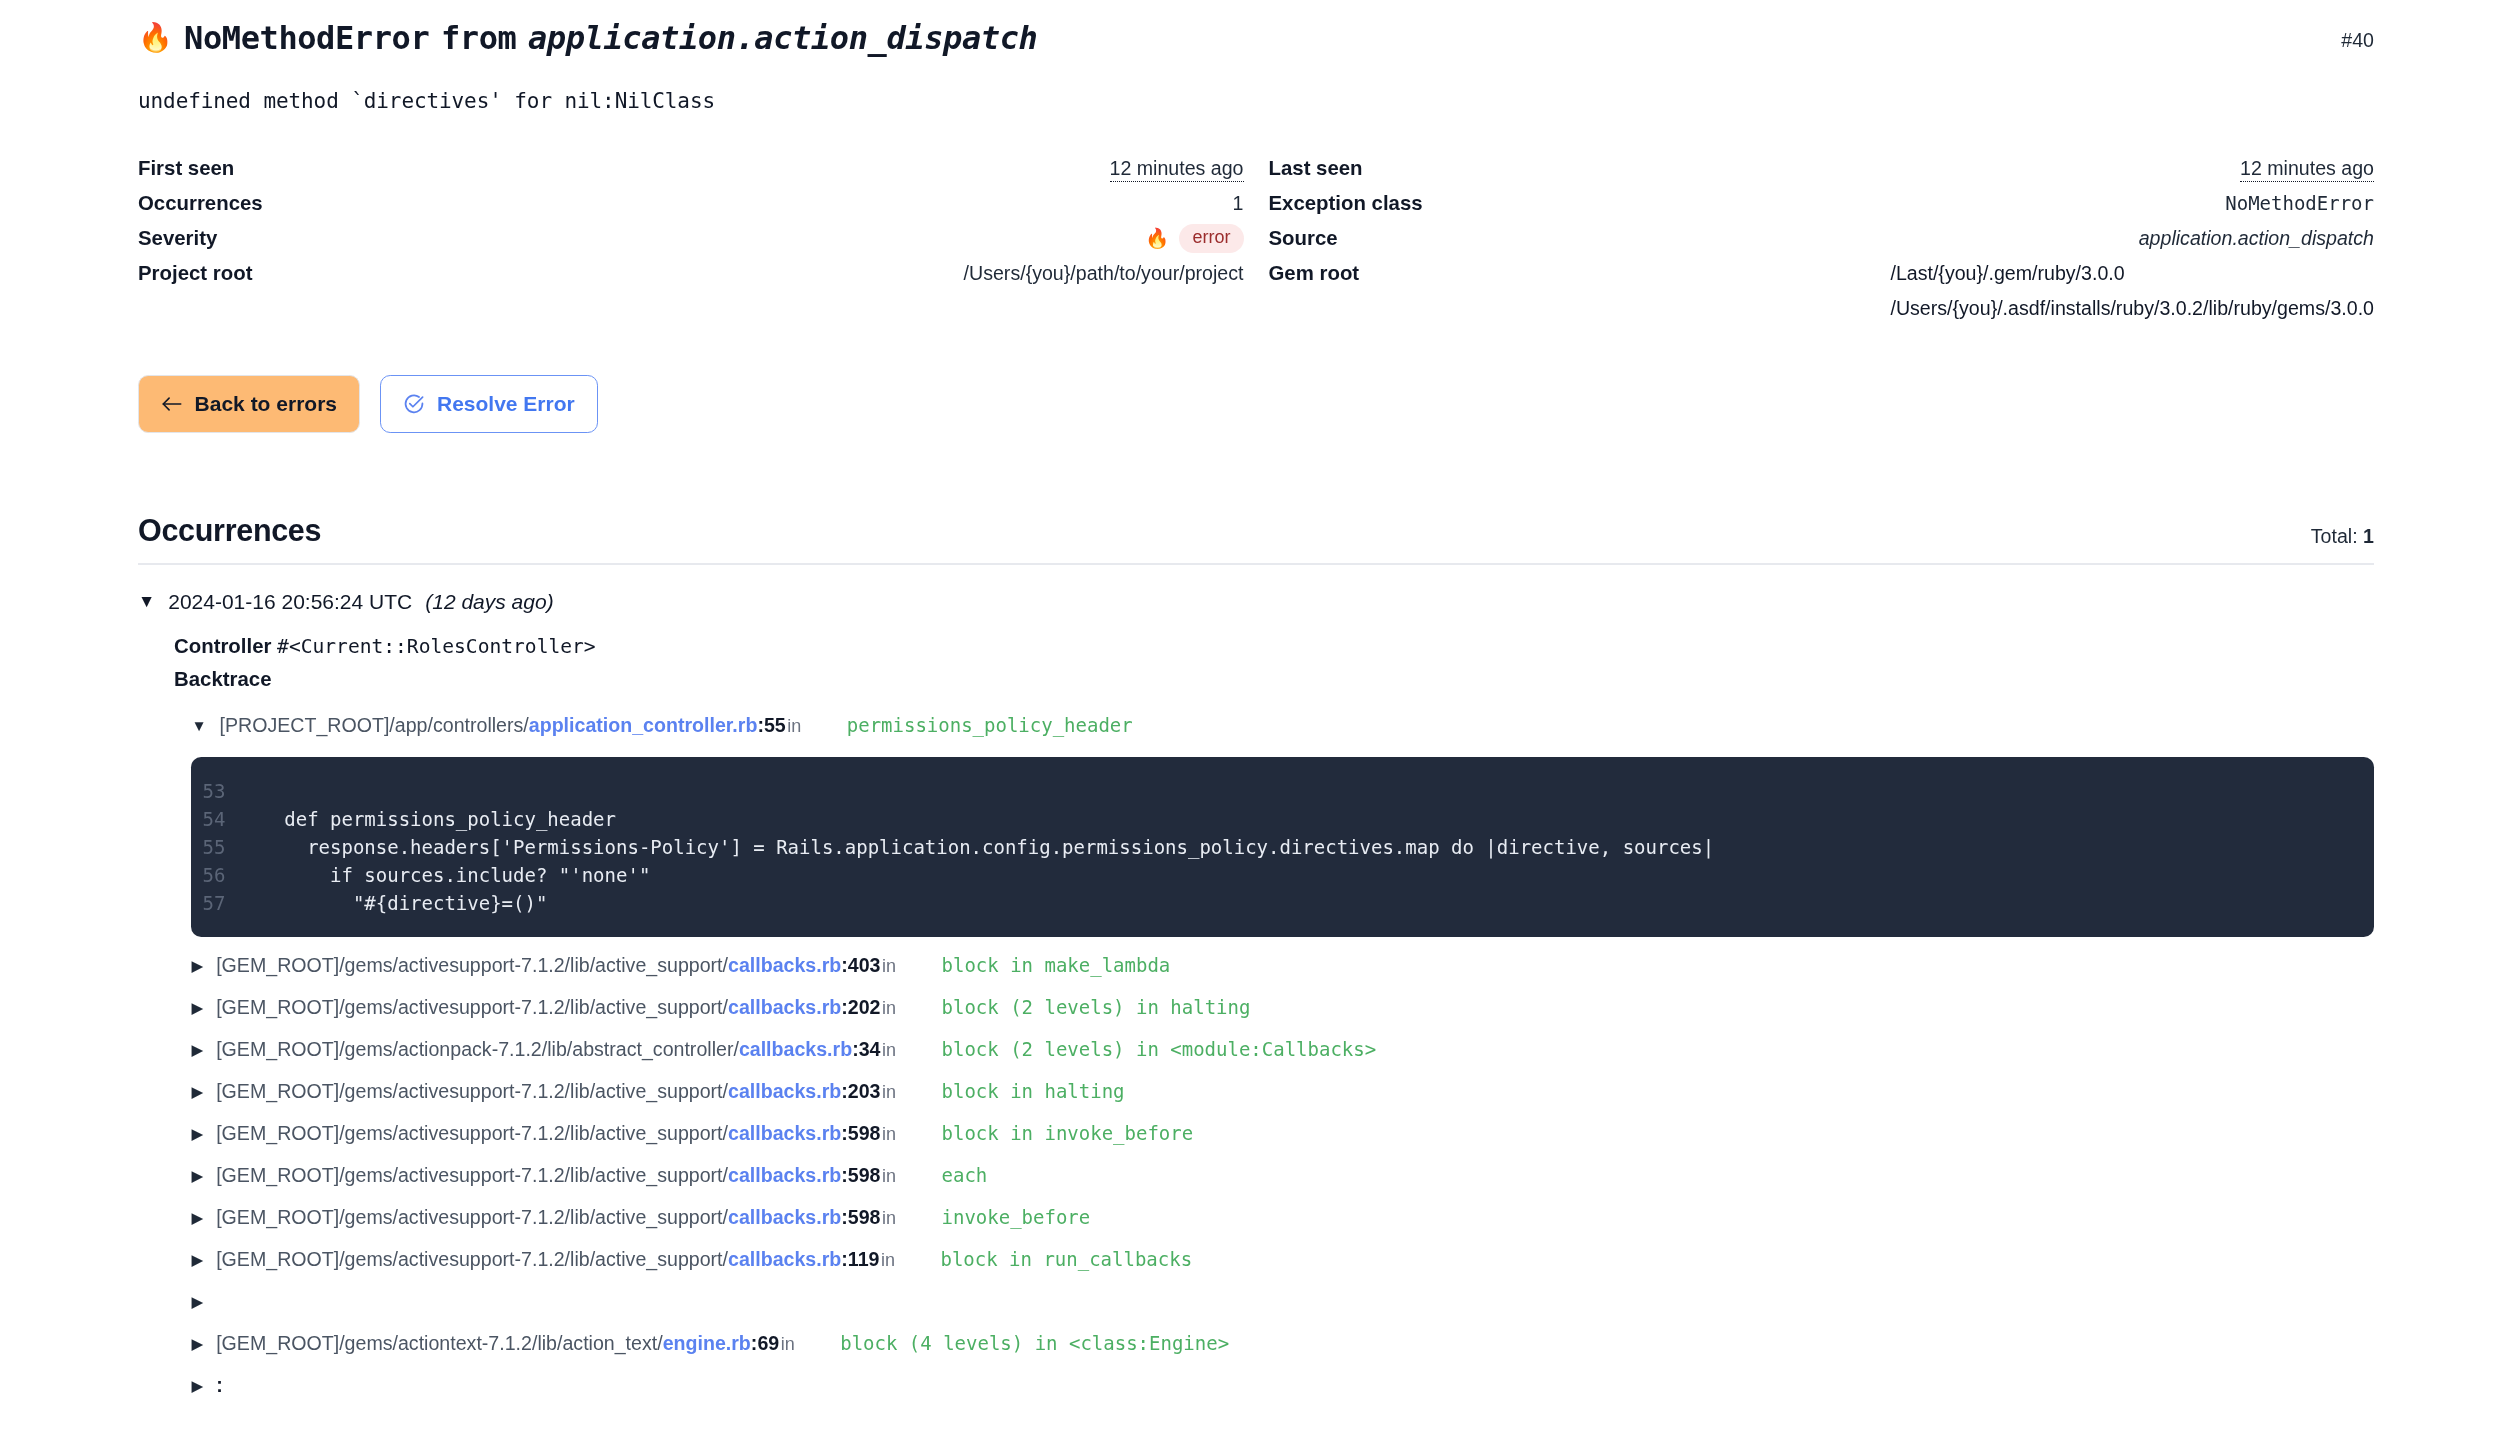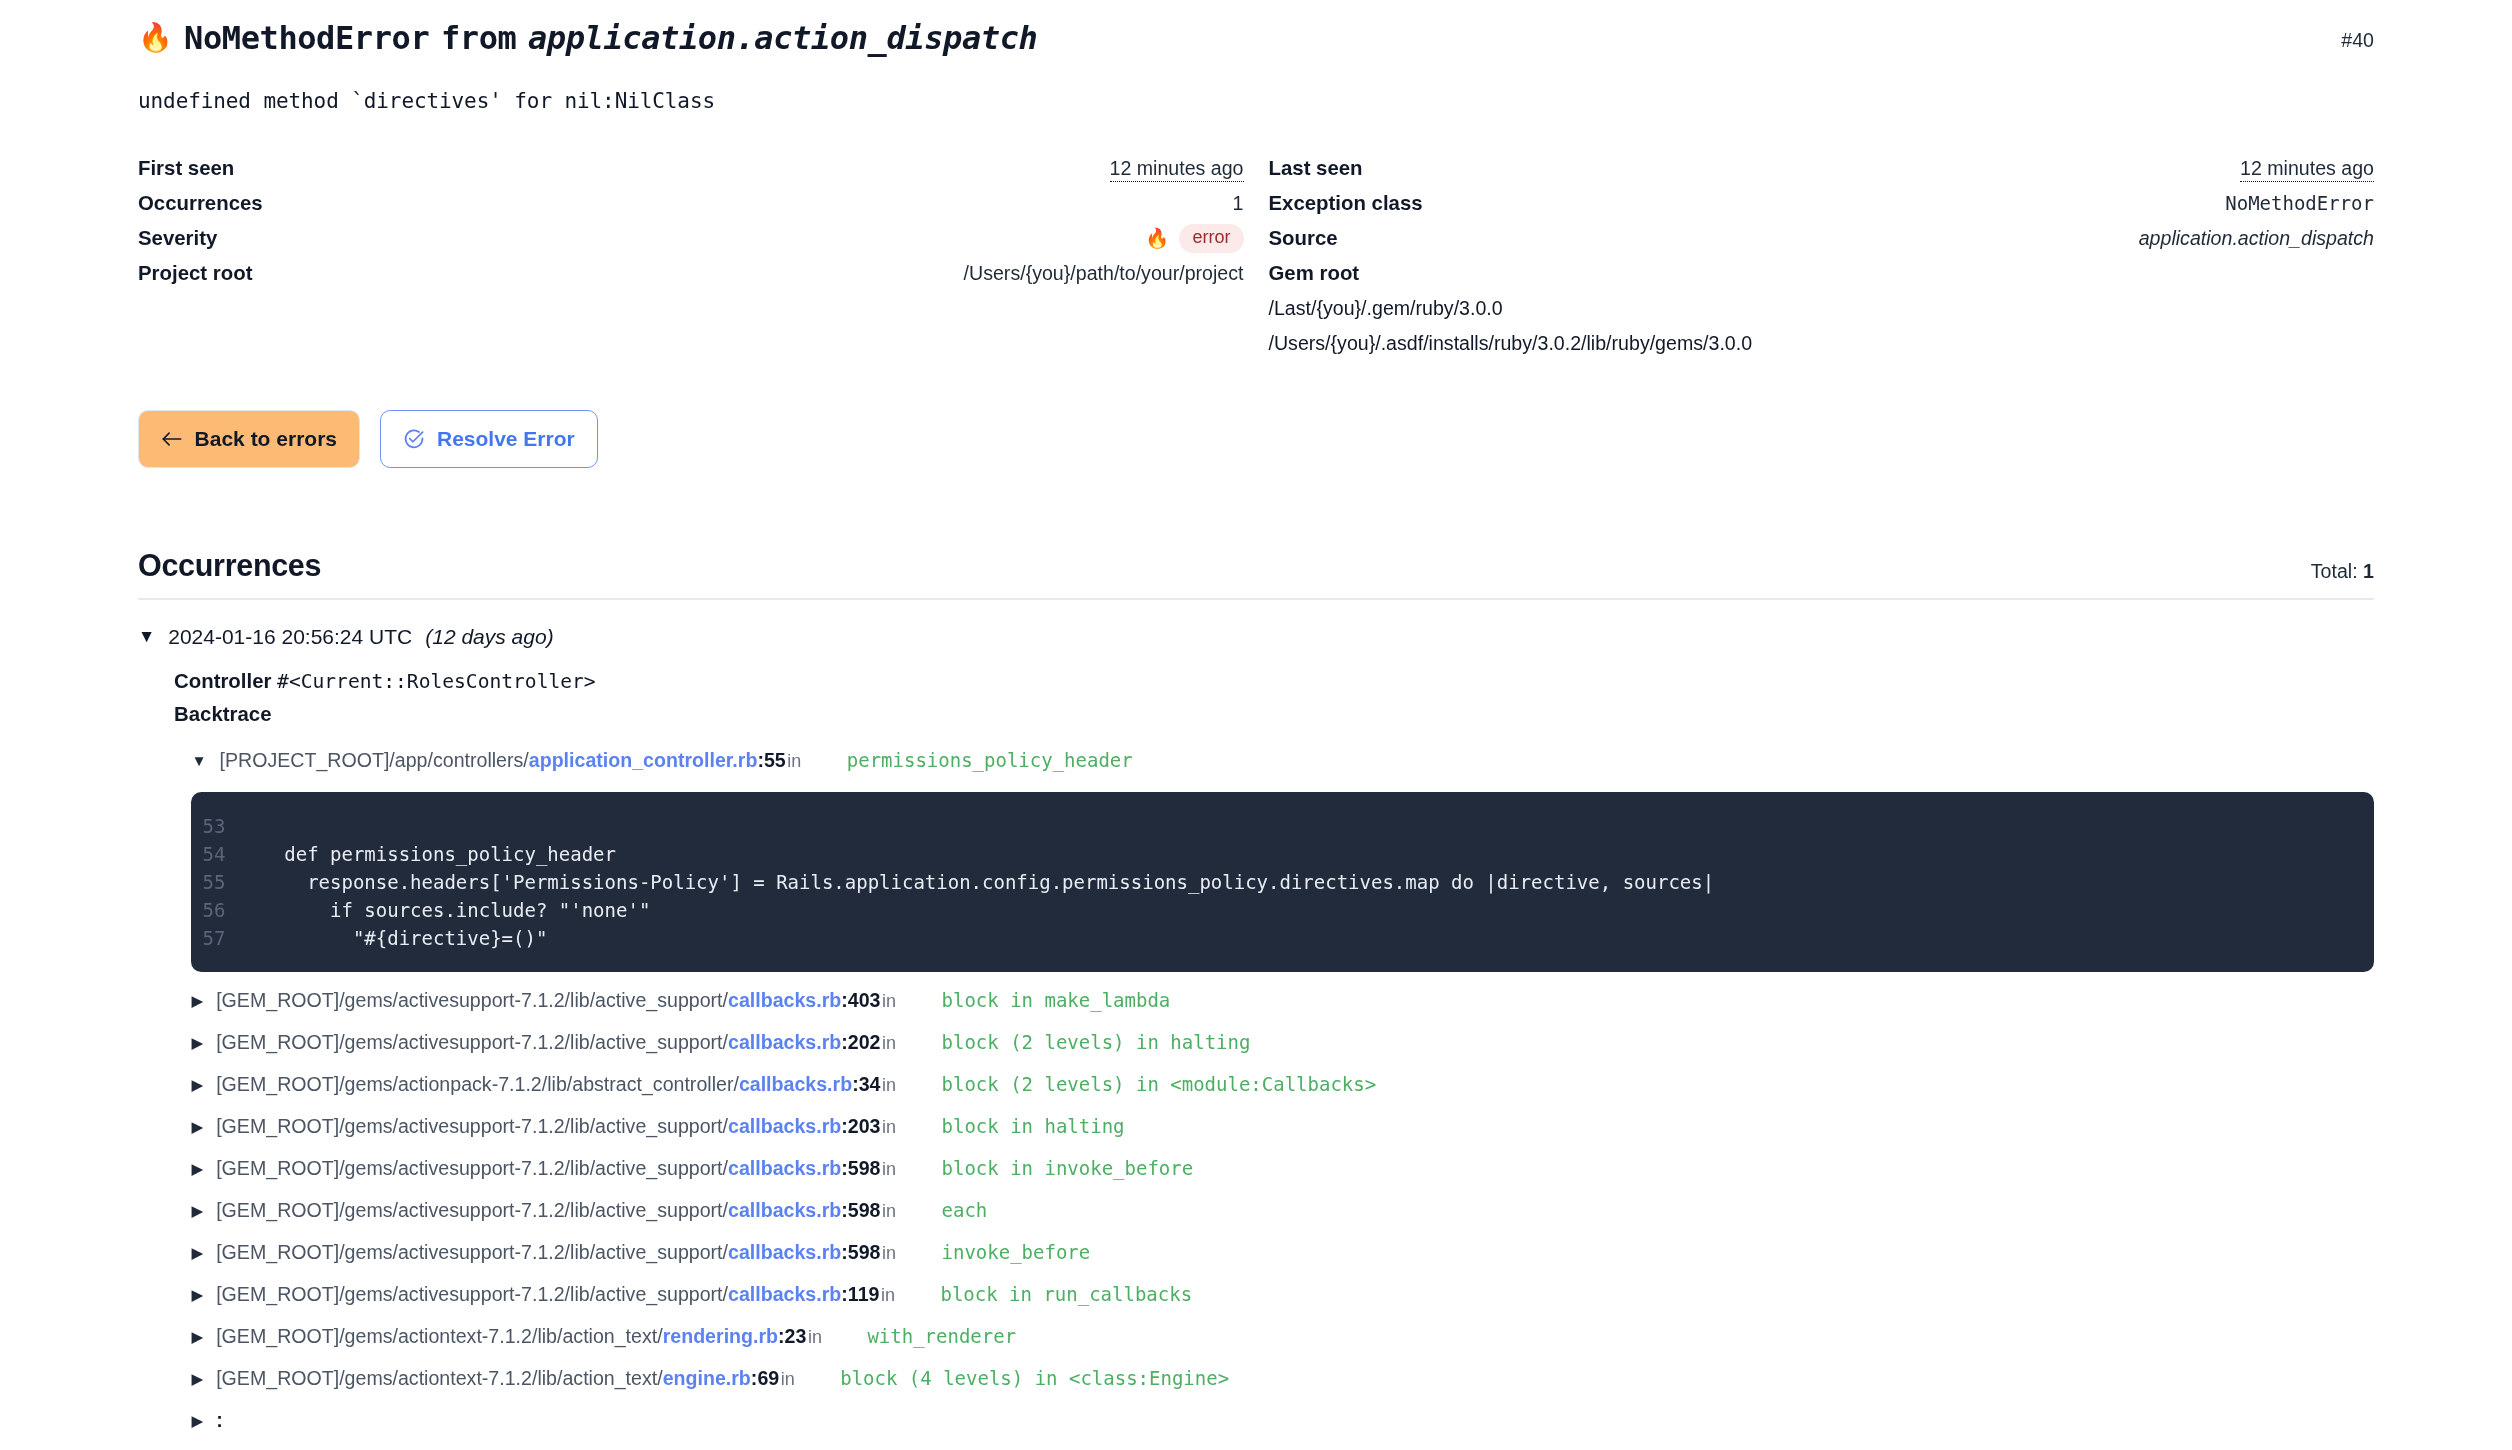--- a/index.html
+++ b/index.html
@@ -92,21 +92,21 @@
     display: inline-block;
     padding: 3.6px 13px 5.1px;
     border-radius: 726px;
     font-size: 18px;
     line-height: 1.1;
     background: #fce9e9;
     color: #9b2c2c;
   }
   .gem-block { text-align: left; }
   .gem-block .line { font-size: 19.6px; line-height: 35px; white-space: nowrap; }
-  .meta-row.gemroot { align-items: flex-start; flex-direction: column; }
+  .meta-row.gemroot { align-items: flex-start; }
   .meta-row.gemroot .meta-label { line-height: 35px; }
 
   
   .btn-row { margin-top: 49px; display: flex; gap: 20.4px; }
   .btn {
     display: inline-flex;
     align-items: center;
     gap: 11.6px;
     height: 58px;
     padding: 0 22px;
@@ -363,21 +363,20 @@
             <span class="bt-frame"><span class="bt-path">[GEM_ROOT]/gems/activesupport-7.1.2/lib/active_support/</span><span class="bt-file">callbacks.rb</span><span class="bt-lineno">:<span>598</span></span><span class="bt-in">in</span><span class="bt-method">invoke_before</span></span>
           </div>
 
         <div class="bt-row">
             <span class="tri-sm">▶</span>
             <span class="bt-frame"><span class="bt-path">[GEM_ROOT]/gems/activesupport-7.1.2/lib/active_support/</span><span class="bt-file">callbacks.rb</span><span class="bt-lineno">:<span>119</span></span><span class="bt-in">in</span><span class="bt-method">block in run_callbacks</span></span>
           </div>
 
         <div class="bt-row">
             <span class="tri-sm">▶</span>
-            <span class="bt-frame"><span class="bt-path">[GEM_ROOT]/gems/actiontext-7.1.2/lib/action_text/</span><span class="bt-file">rendering.rb</span><span class="bt-lineno">:<span>23</span></span><span class="bt-in">in</span><span class="bt-method">with_renderer</span></span>
           </div>
 
         <div class="bt-row">
             <span class="tri-sm">▶</span>
             <span class="bt-frame"><span class="bt-path">[GEM_ROOT]/gems/actiontext-7.1.2/lib/action_text/</span><span class="bt-file">engine.rb</span><span class="bt-lineno">:<span>69</span></span><span class="bt-in">in</span><span class="bt-method">block (4 levels) in &lt;class:Engine&gt;</span></span>
           </div>
 
         <div class="bt-row">
             <span class="tri-sm">▶</span>
             <span class="bt-frame"><span class="bt-path"></span><span class="bt-file"></span><span class="bt-lineno">:<span></span></span><span class="bt-in"></span><span class="bt-method"></span></span>

